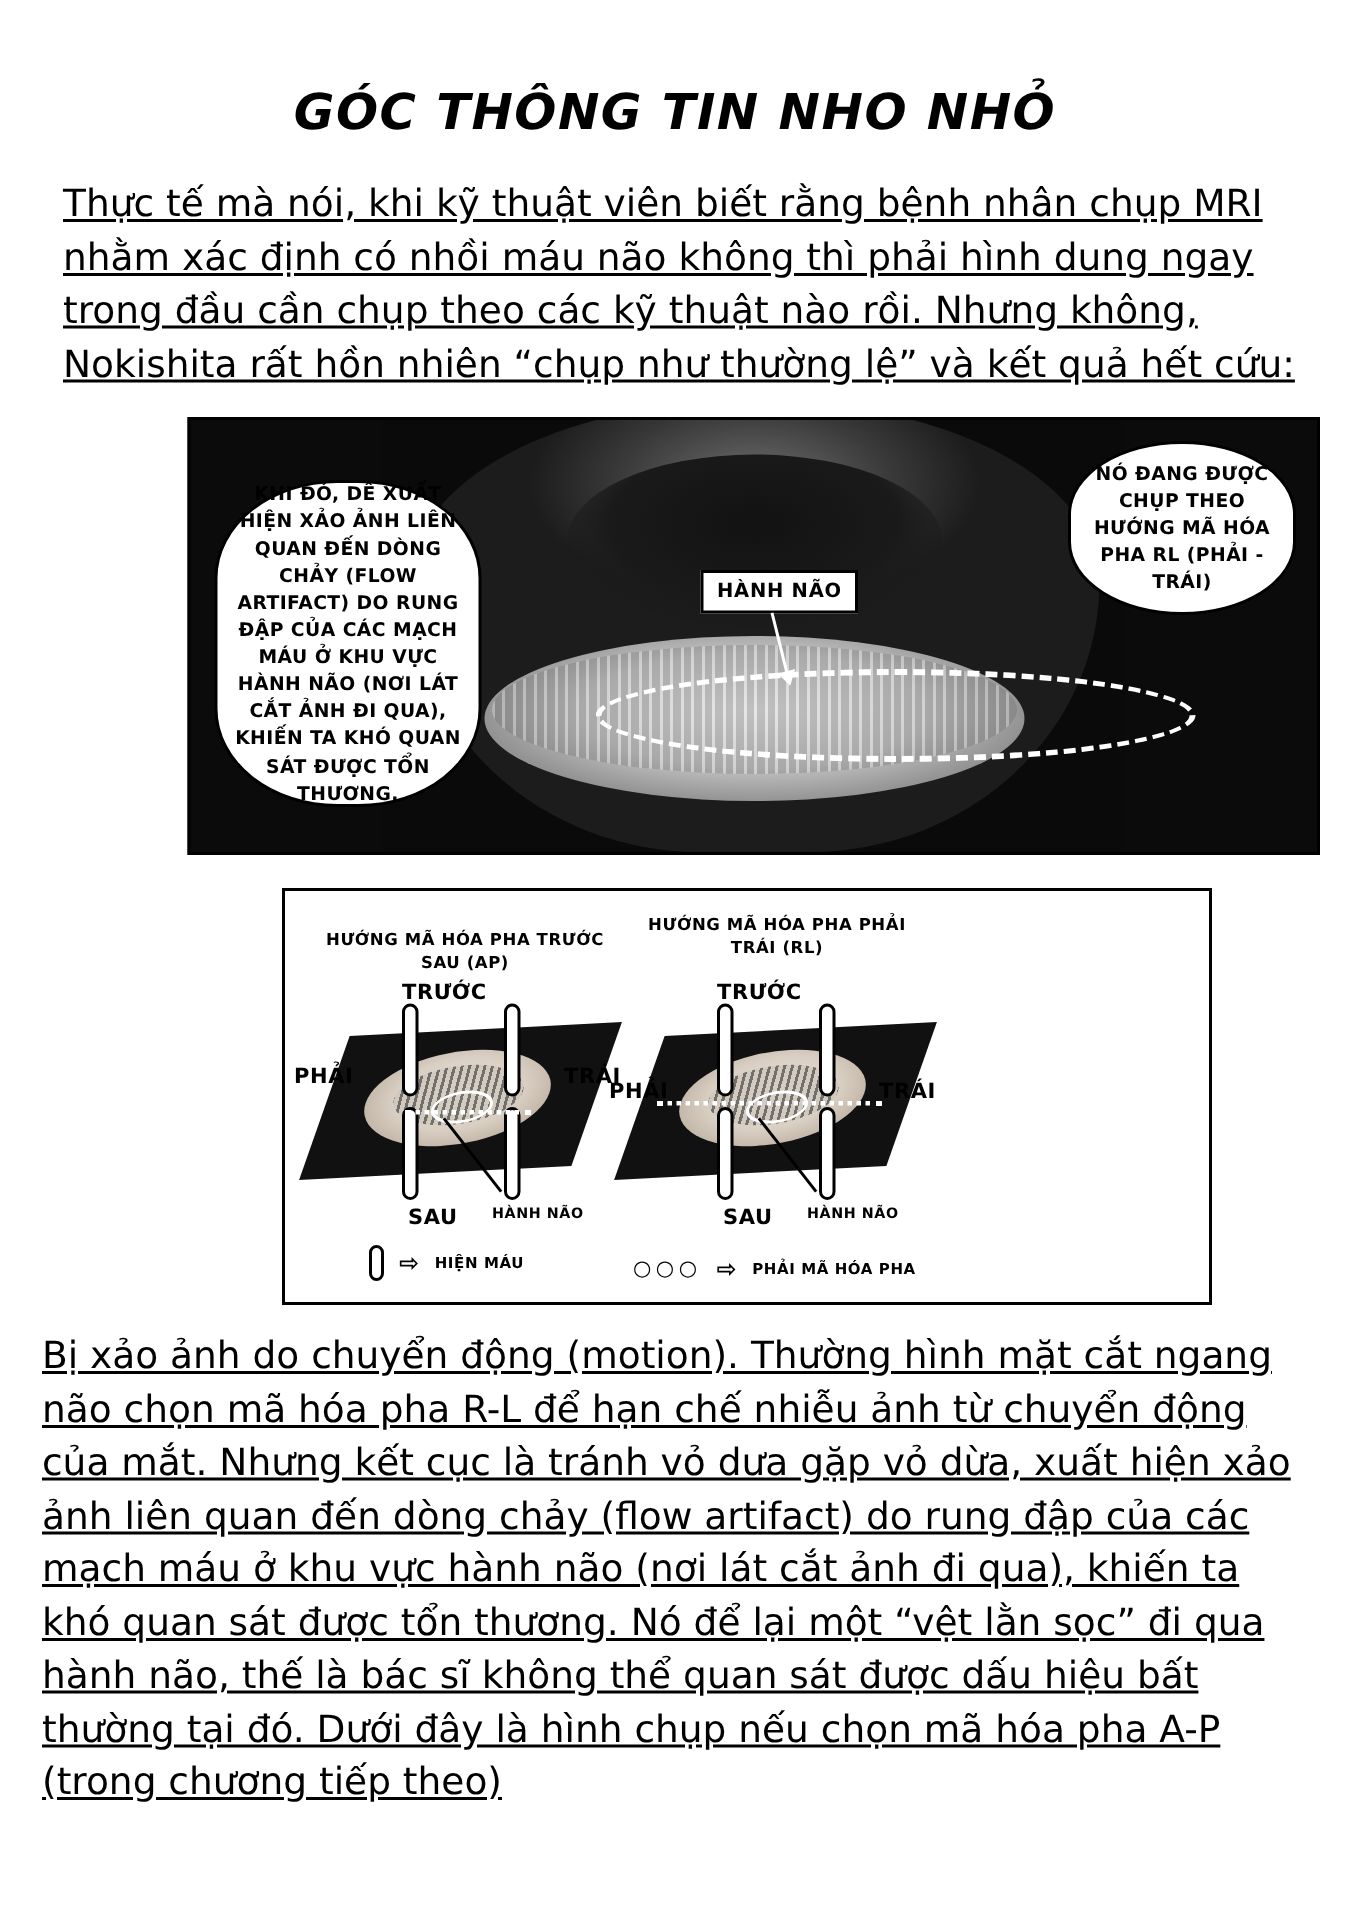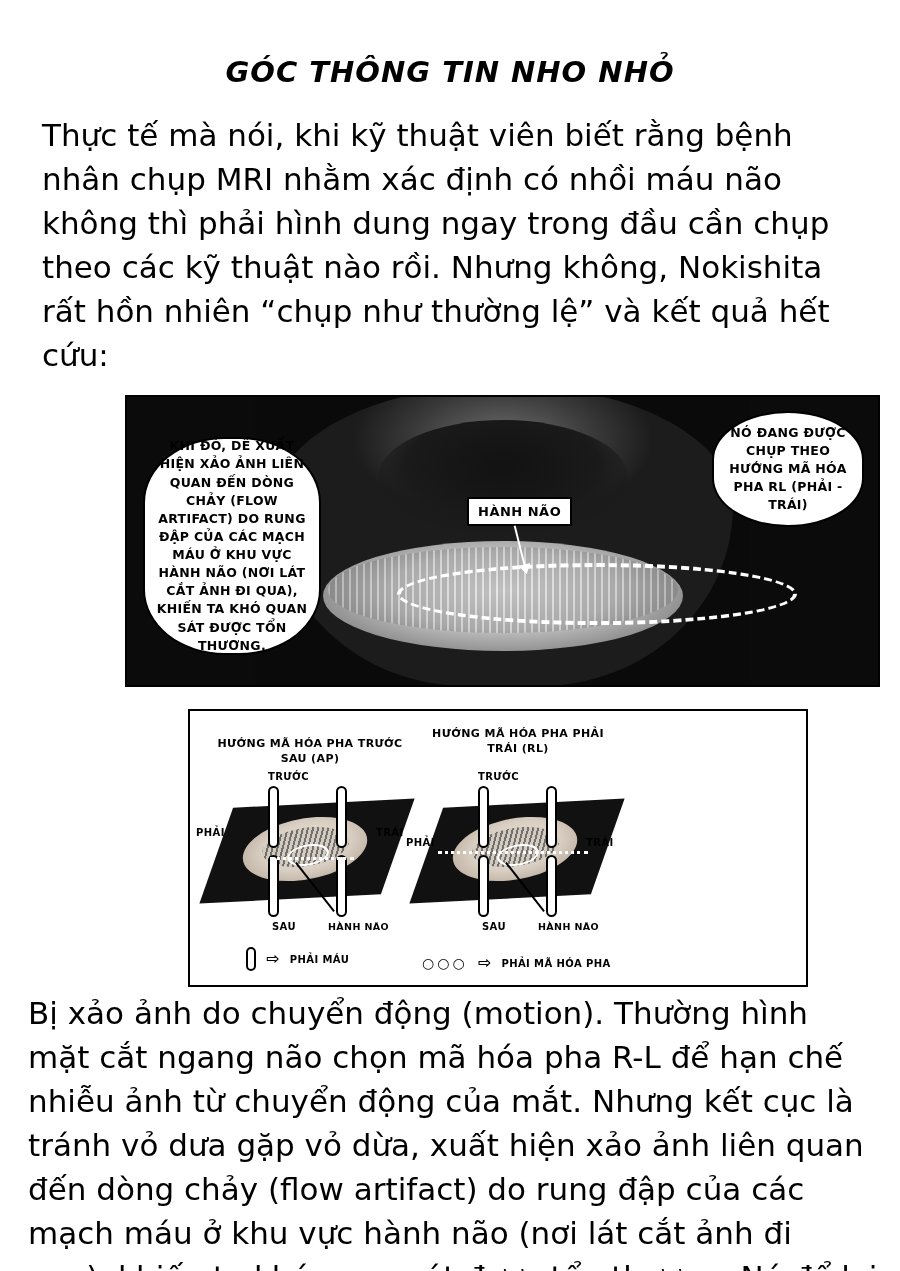--- a/index.html
+++ b/index.html
@@ -21,42 +21,43 @@
     position: relative;
     box-sizing: border-box;
   }
 
   
   .title {
     text-align: center;
     font-family: "DejaVu Sans", sans-serif;
     font-weight: bold;
     font-style: italic;
-    font-size: 29px;
+    font-size: 33px;
     letter-spacing: 1px;
     margin-top: 55px;
   }
   .byline {
     text-align: right;
     padding-right: 105px;
     font-size: 24px;
     margin-top: 22px;
     font-family: "DejaVu Sans", sans-serif;
   }
 
   
   .para {
-    font-size: 31px;
+    font-size: 25px;
     line-height: 1.42;
     margin: 0 28px;
     text-align: left;
     font-family: "DejaVu Sans", sans-serif;
+    text-decoration: underline;
   }
   .para-top { margin-top: 24px; margin-left: 42px; margin-right: 24px;}
-  .para-bottom { margin-top: 4px; margin-left: 28px; margin-right: 22px;}
+  .para-bottom { margin-top: 16px; margin-left: 28px; margin-right: 22px;}
 
   
   .panel1 {
     margin: 18px 22px 0 125px;
     width: 755px;
     height: 292px;
     position: relative;
     background: #0a0a0a;
     border: 2px solid #000;
     box-sizing: border-box;
@@ -270,21 +271,21 @@
   .v-a2 { left: 146px; top: 75px; }
   .v-a3 { left: 78px; top: 144px; }
   .v-a4 { left: 146px; top: 144px; }
   .v-b1 { left: 288px; top: 75px; }
   .v-b2 { left: 356px; top: 75px; }
   .v-b3 { left: 288px; top: 144px; }
   .v-b4 { left: 356px; top: 144px; }
 
   .dir-label {
     position: absolute;
-    font-size: 10px;
+    font-size: 14px;
     font-weight: bold;
     letter-spacing: .4px;
     font-family: "DejaVu Sans", sans-serif;
   }
   .dot-row {
     position: absolute;
     height: 4px;
     border-top: 3px dotted #fff;
   }
   .dot-row-a { left: 80px; top: 146px; width: 84px; }
@@ -425,21 +426,21 @@
     <div class="leader leader-b"></div>
     <div class="dir-label" style="left:288px; top:60px;">TRƯỚC</div>
     <div class="dir-label" style="left:292px; top:210px;">SAU</div>
     <div class="dir-label" style="left:216px; top:126px;">PHẢI</div>
     <div class="dir-label" style="left:396px; top:126px;">TRÁI</div>
     <div class="brainstem-lbl" style="left:348px; top:210px;">HÀNH NÃO</div>
 
     <div class="legend">
       <span class="legend-vessel"></span>
       <span class="arrow-glyph">⇨</span>
-      <span>PHẢI MÁU</span>
+      <span>HIỆN MÁU</span>
     </div>
     <div class="legend2">
       <span class="legend-dots">○○○</span>
       <span class="arrow-glyph">⇨</span>
       <span>PHẢI MÃ HÓA PHA</span>
     </div>
 
   </div>
 
   <div class="para para-bottom">Bị xảo ảnh do chuyển động (motion). Thường hình mặt cắt ngang não chọn mã hóa pha R-L để hạn chế nhiễu ảnh từ chuyển động của mắt. Nhưng kết cục là tránh vỏ dưa gặp vỏ dừa, xuất hiện xảo ảnh liên quan đến dòng chảy (flow artifact) do rung đập của các mạch máu ở khu vực hành não (nơi lát cắt ảnh đi qua), khiến ta khó quan sát được tổn thương. Nó để lại một “vệt lằn sọc” đi qua hành não, thế là bác sĩ không thể quan sát được dấu hiệu bất thường tại đó. Dưới đây là hình chụp nếu chọn mã hóa pha A-P (trong chương tiếp theo)</div>

